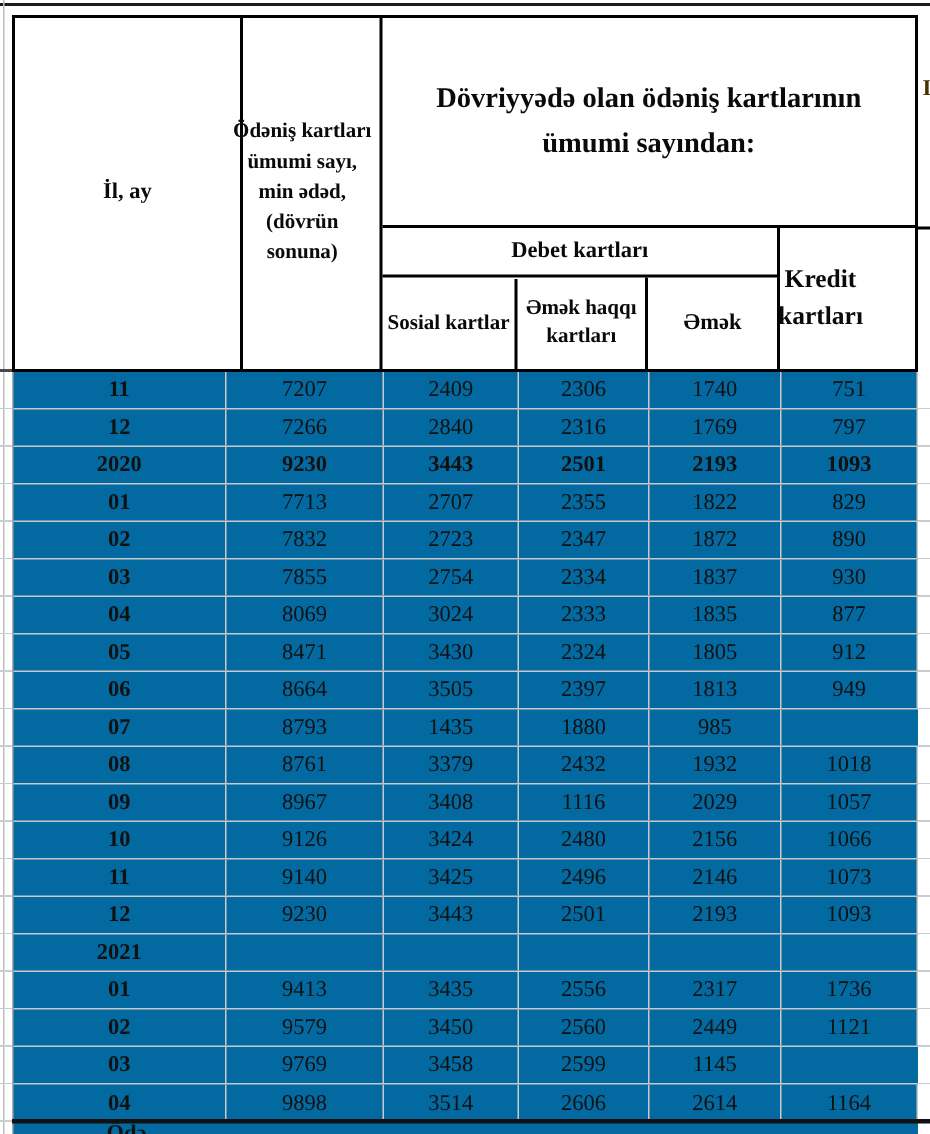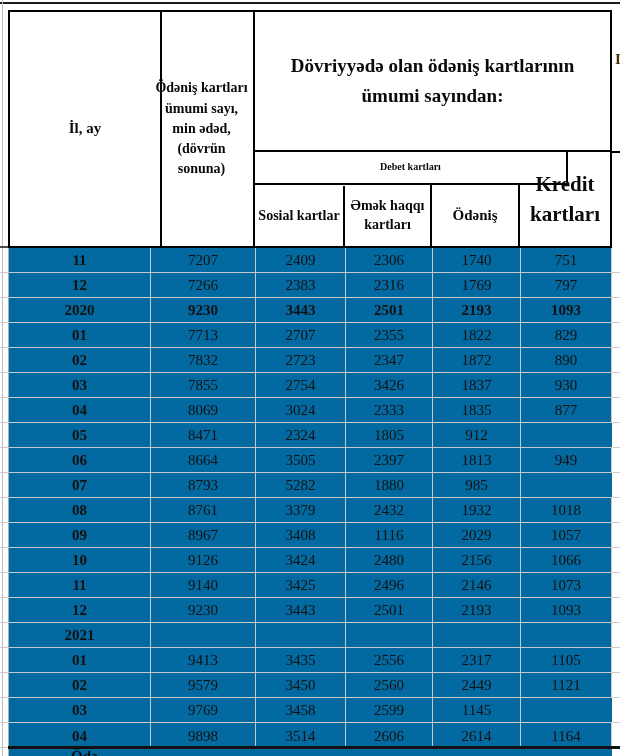--- a/index.html
+++ b/index.html
@@ -27,25 +27,25 @@
   .thead{
     position:relative;height:238px;border:2px solid #000;box-sizing:border-box;background:#fff;
   }
   .hcell{
     position:absolute;box-sizing:border-box;display:flex;align-items:center;justify-content:center;
     text-align:center;font-weight:bold;font-size:14px;line-height:1.45;padding:1px 2px;
   }
   .h-ilay{left:0;top:0;width:152px;height:234px;border-right:2px solid #000;font-size:15px;}
   .h-total{left:140px;top:0;width:105px;height:234px;border-right:2px solid #000;}
   .h-group{left:245px;top:0;width:355px;height:140px;border-bottom:2px solid #000;font-size:19px;line-height:1.6;padding:0 6px;}
-  .h-band{left:245px;top:140px;width:313px;height:33px;border-bottom:2px solid #000;border-right:2px solid #000;font-size:10px;}
+  .h-band{left:245px;top:140px;width:265px;height:33px;border-bottom:2px solid #000;border-right:2px solid #000;font-size:15px;}
   .h-sosial{left:245px;top:174px;width:90px;height:61px;border-right:2px solid #000;}
   .h-emek{left:335px;top:173px;width:87px;height:61px;border-right:2px solid #000;line-height:1.35;}
   .h-diger{left:422px;top:173px;width:88px;height:61px;border-right:2px solid #000;font-size:15px;}
-  .h-kredit{left:510px;top:140px;width:90px;height:94px;font-size:21px;}
+  .h-kredit{left:492px;top:140px;width:90px;height:94px;font-size:17px;}
 
   .tbody{
     position:relative;height:612px;border-left:1px solid #adadad;box-sizing:border-box;background:#0369a1;
   }
   .trow{
     display:grid;grid-template-columns:142px 105px 90px 87px 88px 1fr;
     height:25px;box-sizing:border-box;border-bottom:1px solid #c9c9c9;
   }
   .trow:last-child{border-bottom:none;}
   .tcell{
@@ -69,36 +69,36 @@
   <div class="band-line-ext"></div>
 
   <div class="tbl">
     <div class="thead">
       <div class="hcell h-ilay">İl, ay</div>
       <div class="hcell h-total">Ödəniş kartları ümumi sayı, min ədəd, (dövrün sonuna)</div>
       <div class="hcell h-group">Dövriyyədə olan ödəniş kartlarının ümumi sayından:</div>
       <div class="hcell h-band">Debet kartları</div>
       <div class="hcell h-sosial">Sosial kartlar</div>
       <div class="hcell h-emek">Əmək haqqı kartları</div>
-      <div class="hcell h-diger">Ödəniş</div>
+      <div class="hcell h-diger">Əmək</div>
       <div class="hcell h-kredit">Kredit kartları</div>
     </div>
     <div class="tbody" id="tbody">
         <div class="trow">
           <div class="tcell label">11</div>
           <div class="tcell">7207</div>
           <div class="tcell">2409</div>
           <div class="tcell">2306</div>
           <div class="tcell">1740</div>
           <div class="tcell">751</div>
         </div>
         <div class="trow">
           <div class="tcell label">12</div>
           <div class="tcell">7266</div>
-          <div class="tcell">2383</div>
+          <div class="tcell">2840</div>
           <div class="tcell">2316</div>
           <div class="tcell">1769</div>
           <div class="tcell">797</div>
         </div>
         <div class="trow bold">
           <div class="tcell label">2020</div>
           <div class="tcell">9230</div>
           <div class="tcell">3443</div>
           <div class="tcell">2501</div>
           <div class="tcell">2193</div>
@@ -117,51 +117,52 @@
           <div class="tcell">7832</div>
           <div class="tcell">2723</div>
           <div class="tcell">2347</div>
           <div class="tcell">1872</div>
           <div class="tcell">890</div>
         </div>
         <div class="trow">
           <div class="tcell label">03</div>
           <div class="tcell">7855</div>
           <div class="tcell">2754</div>
-          <div class="tcell">3426</div>
+          <div class="tcell">2334</div>
           <div class="tcell">1837</div>
           <div class="tcell">930</div>
         </div>
         <div class="trow">
           <div class="tcell label">04</div>
           <div class="tcell">8069</div>
           <div class="tcell">3024</div>
           <div class="tcell">2333</div>
           <div class="tcell">1835</div>
           <div class="tcell">877</div>
         </div>
         <div class="trow">
           <div class="tcell label">05</div>
           <div class="tcell">8471</div>
+          <div class="tcell">3430</div>
           <div class="tcell">2324</div>
           <div class="tcell">1805</div>
           <div class="tcell">912</div>
         </div>
         <div class="trow">
           <div class="tcell label">06</div>
           <div class="tcell">8664</div>
           <div class="tcell">3505</div>
           <div class="tcell">2397</div>
           <div class="tcell">1813</div>
           <div class="tcell">949</div>
         </div>
         <div class="trow">
           <div class="tcell label">07</div>
           <div class="tcell">8793</div>
-          <div class="tcell">5282</div>
+          <div class="tcell">1435</div>
           <div class="tcell">1880</div>
           <div class="tcell">985</div>
         </div>
         <div class="trow">
           <div class="tcell label">08</div>
           <div class="tcell">8761</div>
           <div class="tcell">3379</div>
           <div class="tcell">2432</div>
           <div class="tcell">1932</div>
           <div class="tcell">1018</div>
@@ -205,21 +206,21 @@
           <div class="tcell"></div>
           <div class="tcell"></div>
           <div class="tcell"></div>
         </div>
         <div class="trow">
           <div class="tcell label">01</div>
           <div class="tcell">9413</div>
           <div class="tcell">3435</div>
           <div class="tcell">2556</div>
           <div class="tcell">2317</div>
-          <div class="tcell">1105</div>
+          <div class="tcell">1736</div>
         </div>
         <div class="trow">
           <div class="tcell label">02</div>
           <div class="tcell">9579</div>
           <div class="tcell">3450</div>
           <div class="tcell">2560</div>
           <div class="tcell">2449</div>
           <div class="tcell">1121</div>
         </div>
         <div class="trow">

